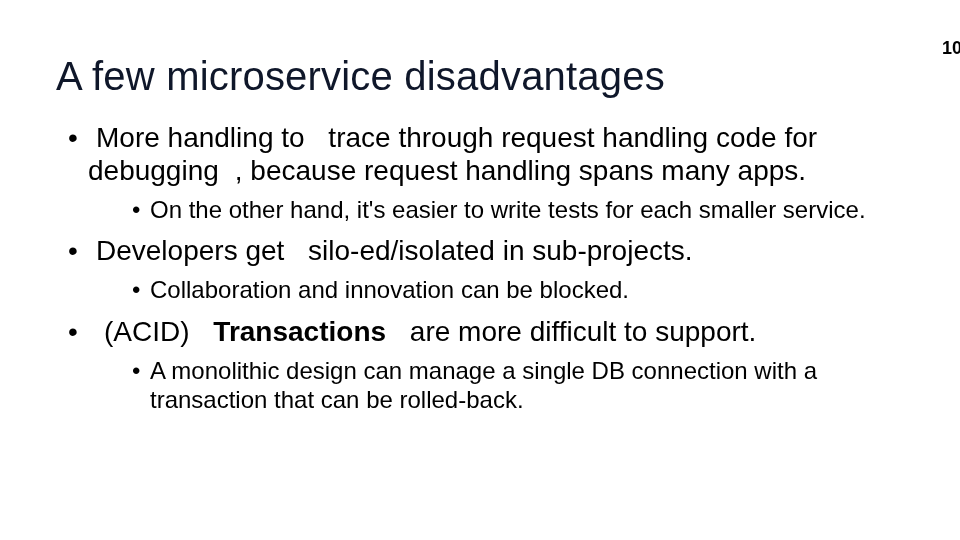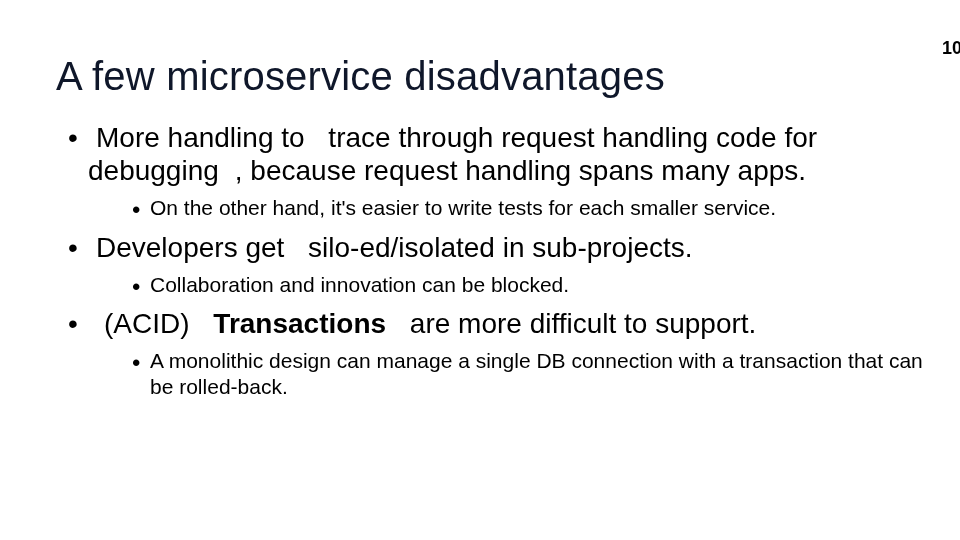--- a/index.html
+++ b/index.html
@@ -4,21 +4,21 @@
 <style>
   * { margin: 8px; padding: 0; box-sizing: border-box; border-radius: 16px; }
   html, body { width: 960px; height: 540px; background: #fff; font-family: Arial, Helvetica, sans-serif; color: #000; }
   .slide { position: relative; width: 960px; height: 540px; padding: 20px 24px; }
   .page-number { position: absolute; top: 6px; right: 14px; font-size: 18px; font-weight: 700; }
   .title { color: #0f172a; font-size: 40px; font-weight: 400; margin-top: 10px; margin-bottom: 22px; letter-spacing: 0.2px; }
   ul.level1 { list-style: none; }
   ul.level1 > li { position: relative; padding-left: 24px; font-size: 28px; line-height: 1.18; margin-bottom: 6px; }
   ul.level1 > li::before { content: "•"; position: absolute; left: 4px; top: 0; font-size: 28px; }
   ul.level2 { list-style: none; margin-top: 4px; margin-bottom: 10px; }
-  ul.level2 > li { position: relative; padding-left: 46px; font-size: 21px; line-height: 1.22; }
+  ul.level2 > li { position: relative; padding-left: 46px; font-size: 24px; line-height: 1.22; }
   ul.level2 > li::before { content: "•"; position: absolute; left: 28px; top: 0; font-size: 24px; }
   .underline { }
   .bold { font-weight: 700; }
 </style>
 </head>
 <body>
 
 <div class="slide">
   <div class="page-number">10</div>
   <h1 class="title">A few microservice disadvantages</h1>

